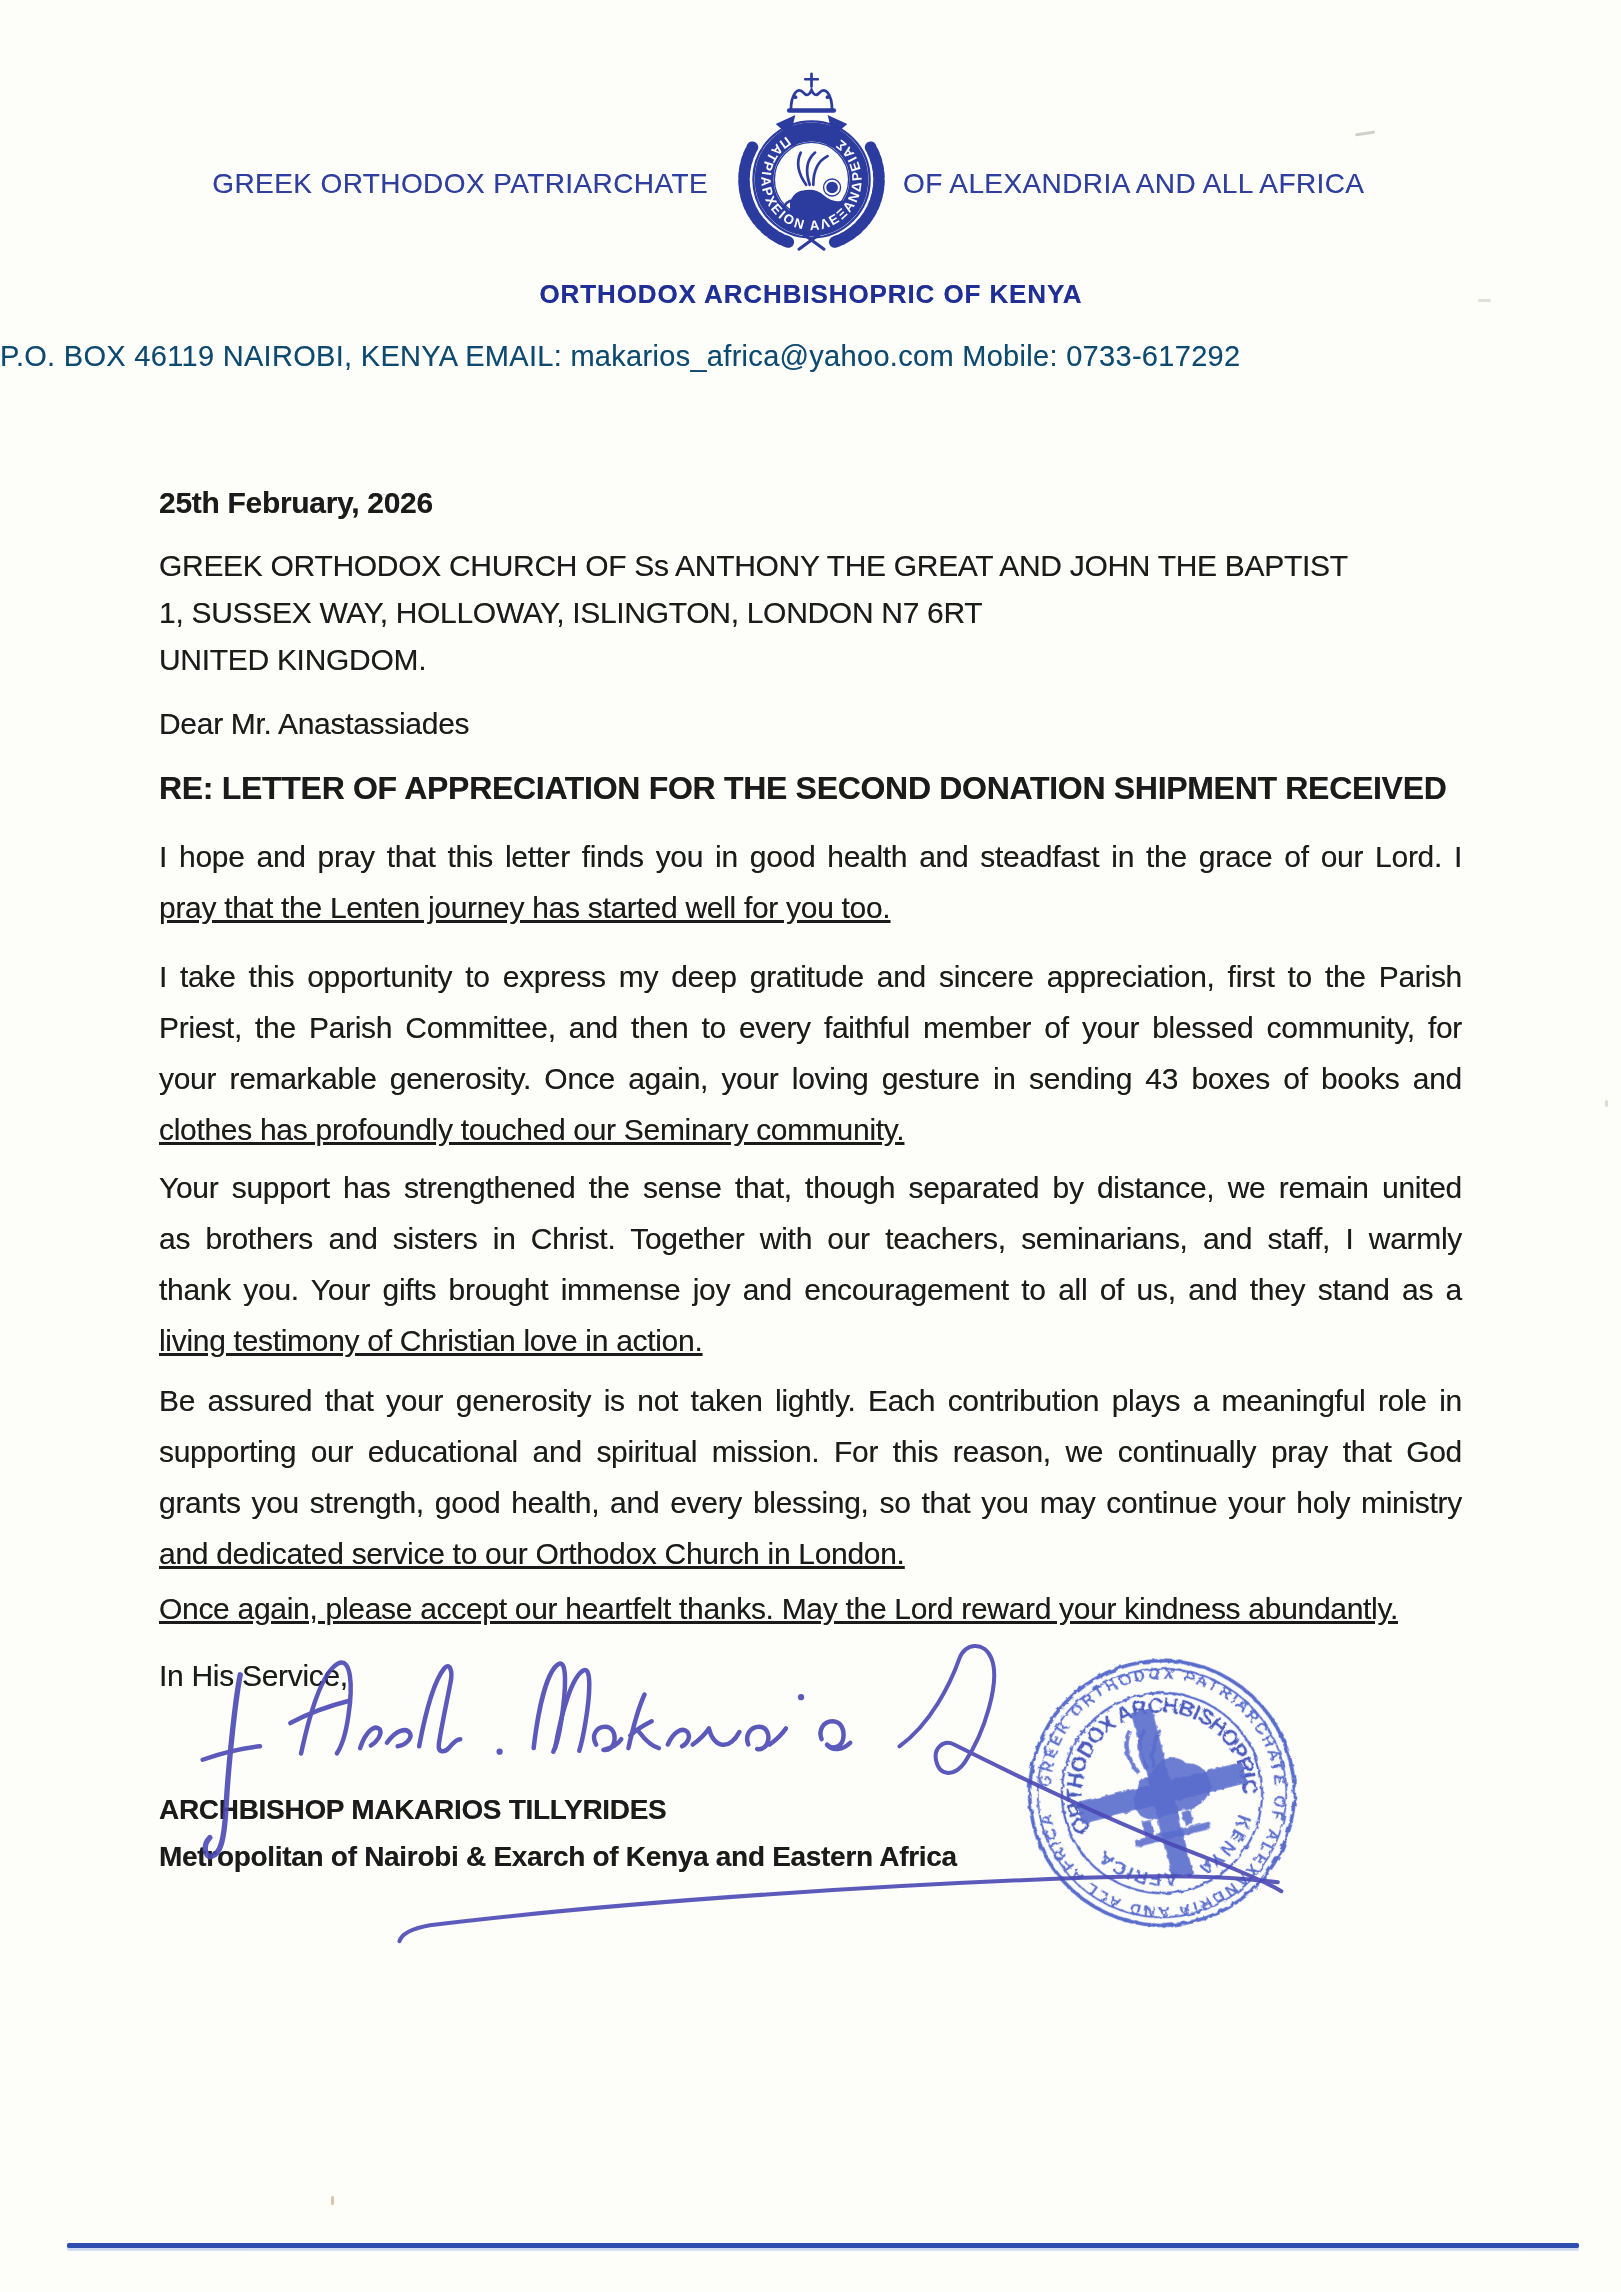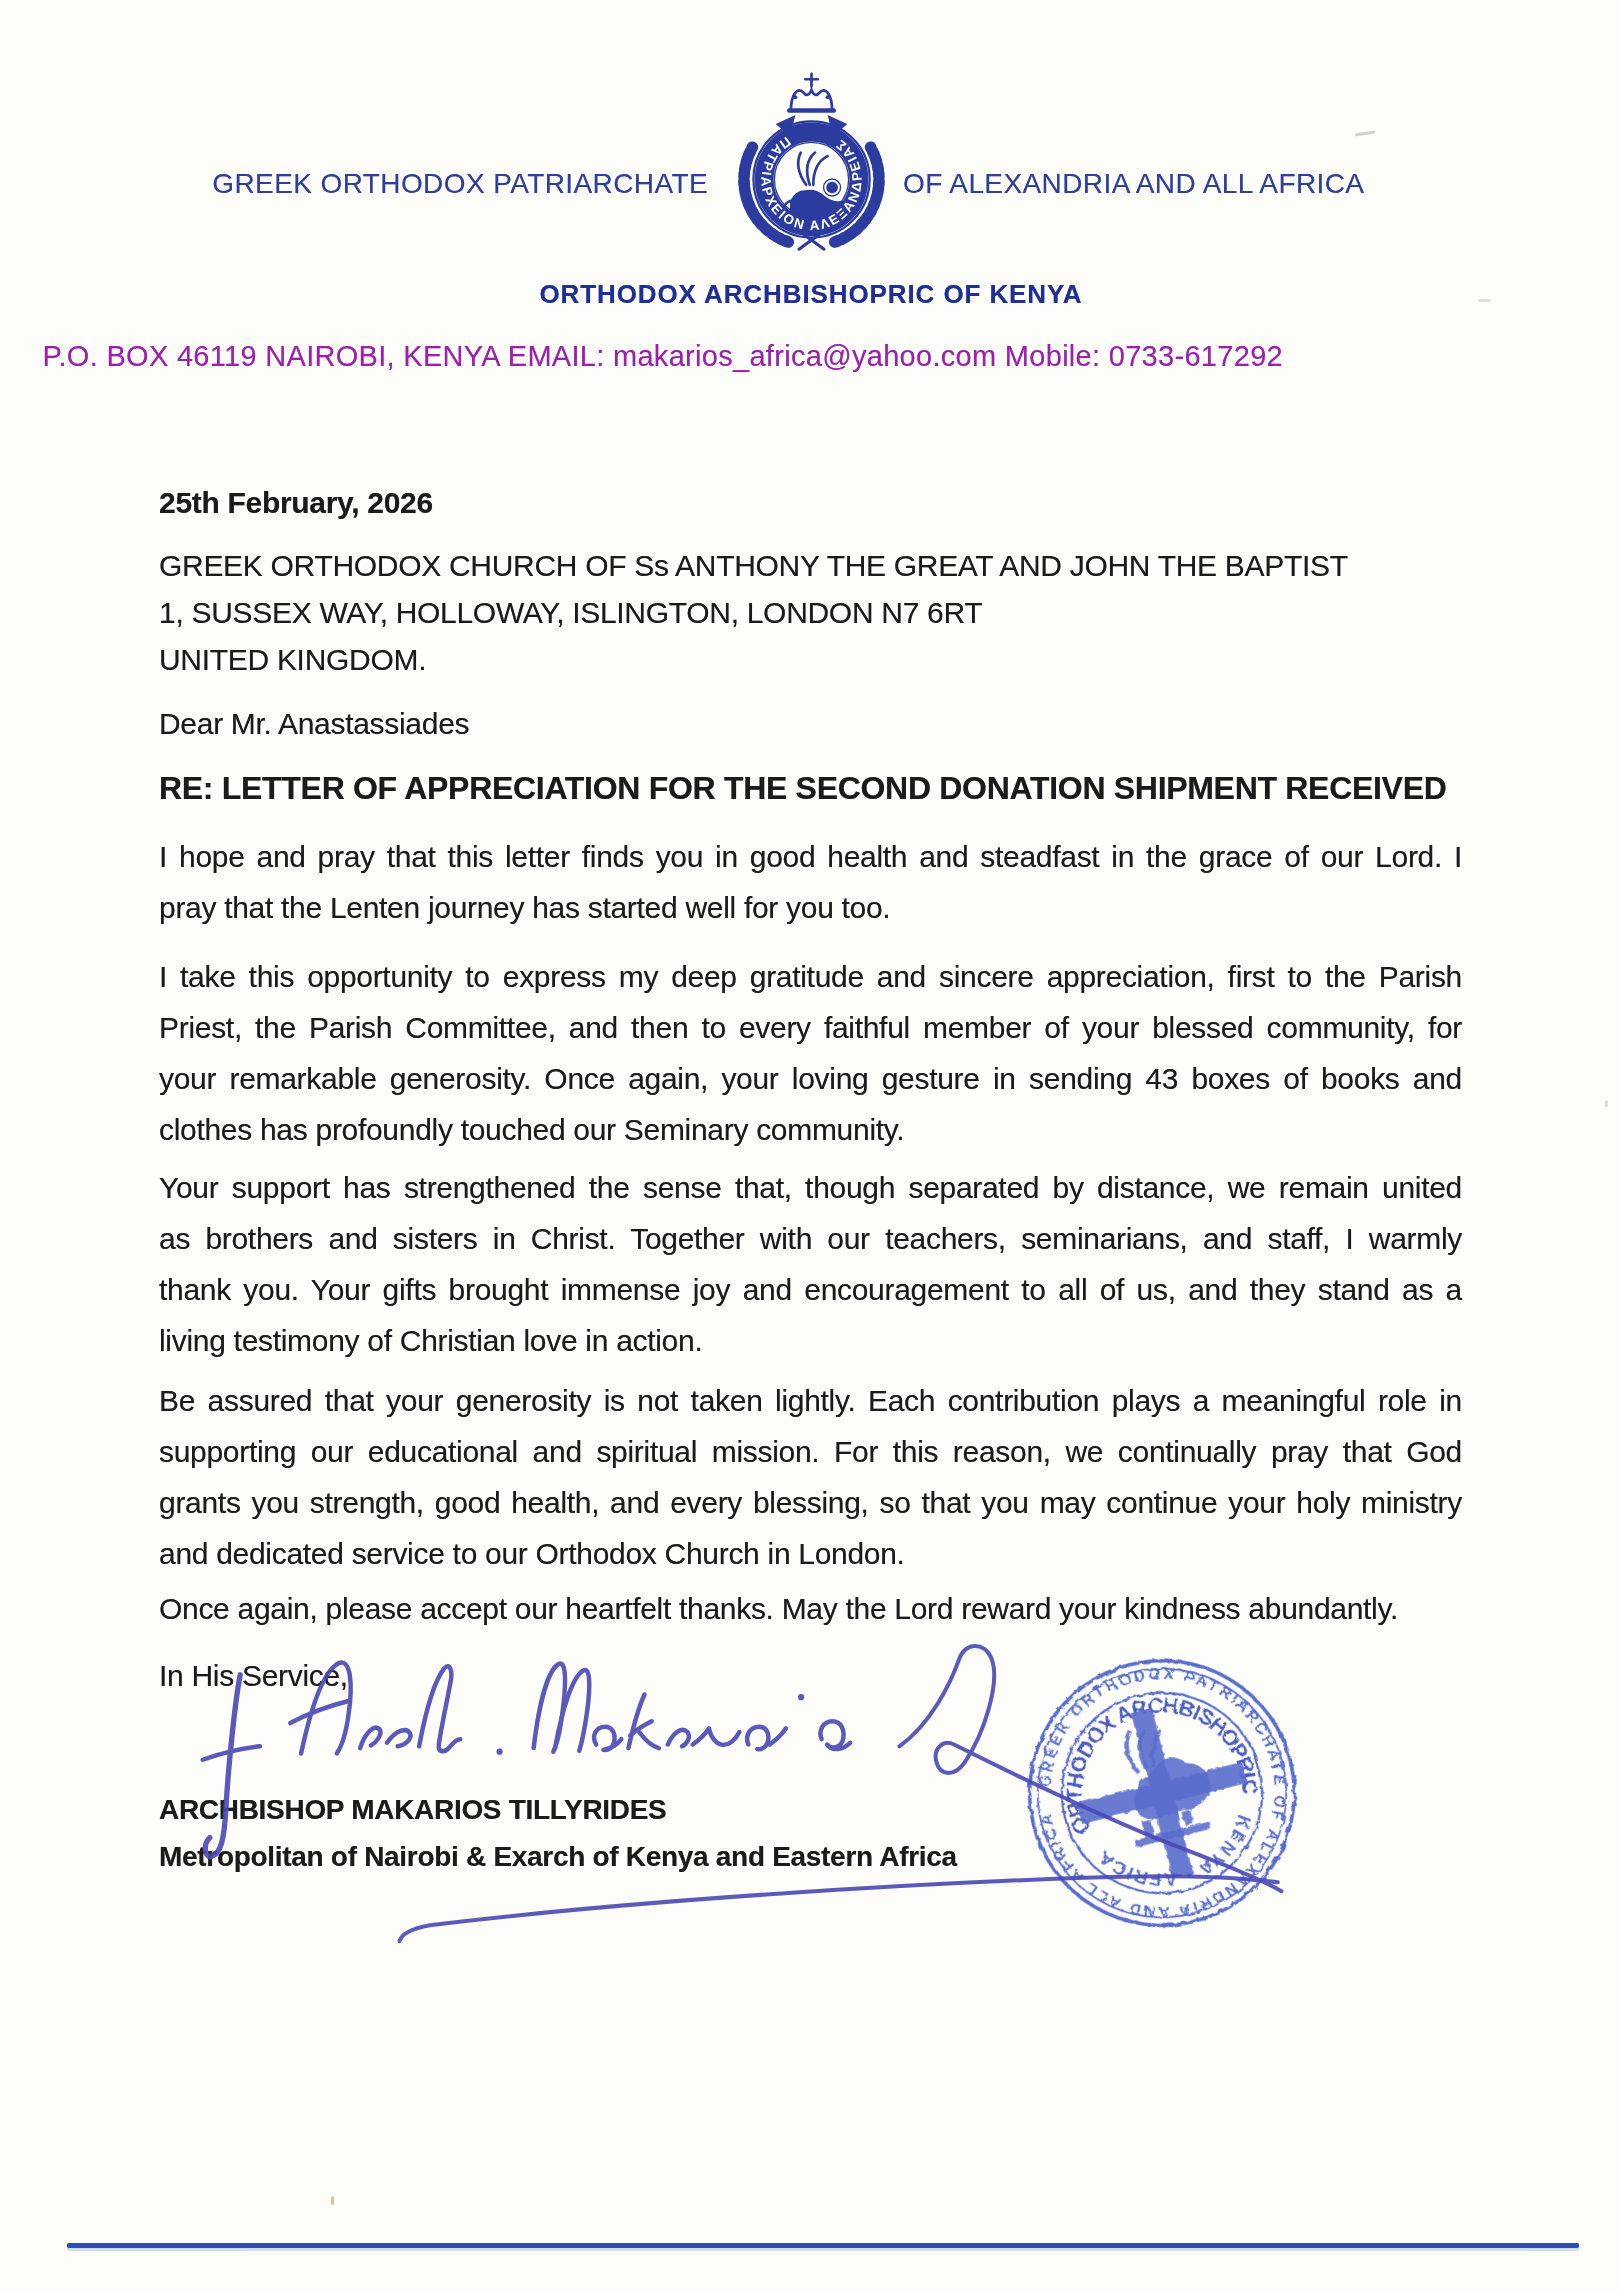--- a/index.html
+++ b/index.html
@@ -13,30 +13,30 @@
   .lh-side{
     font-size:28px;color:#2e3f9e;letter-spacing:0.4px;white-space:nowrap;
     text-shadow:0 0 0.4px rgba(46,63,158,.55);
   }
   .lh-title{
     left:0;width:1622px;text-align:center;font-size:26px;font-weight:bold;
     color:#1f2f96;letter-spacing:0.9px;white-space:nowrap;
     text-shadow:0 0 0.5px rgba(31,47,150,.6);
   }
   .lh-contact{
-    left:0;width:1283px;text-align:right;font-size:29px;color:#a21caf;
+    left:0;width:1283px;text-align:left;font-size:29px;color:#0c4a6e;
     letter-spacing:0.3px;white-space:nowrap;text-shadow:0 0 0.4px rgba(63,88,186,.5);
   }
   
   .btxt{font-size:30px;letter-spacing:-0.3px;line-height:51px;
         text-shadow:0 0 0.4px rgba(20,20,20,.55);}
   .bold{font-weight:bold;}
   .para{left:159px;width:1303px;}
   .line{text-align:justify;text-align-last:justify;}
-  .line.last{text-align-last:left;}
+  .line.last{text-align-last:left;text-decoration:underline;}
   .speck{position:absolute;background:#9a9a92;opacity:.45;border-radius:1.8px;}
   .footer-rule{
     left:67px;top:2243px;width:1512px;height:4.5px;background:#2f4cb0;
     box-shadow:0 2.7px 0 rgba(100,140,220,.30);border-radius:1.8px;
   }
   svg text{font-family:"Liberation Sans",sans-serif;}
 </style>
 </head>
 <body>
 

